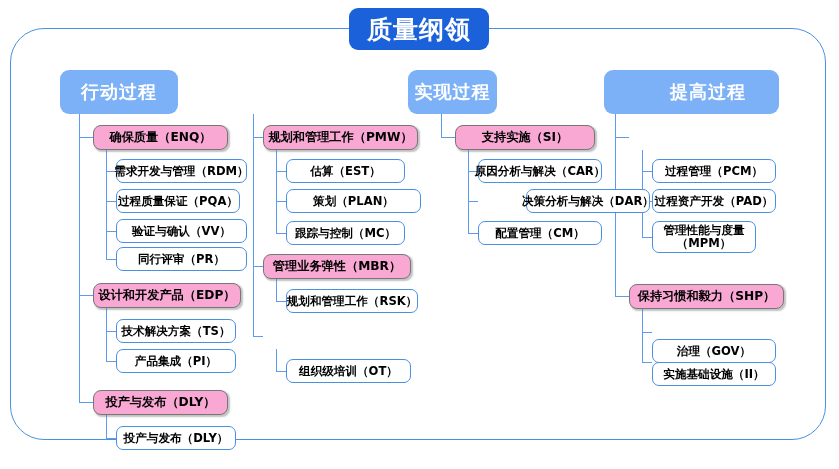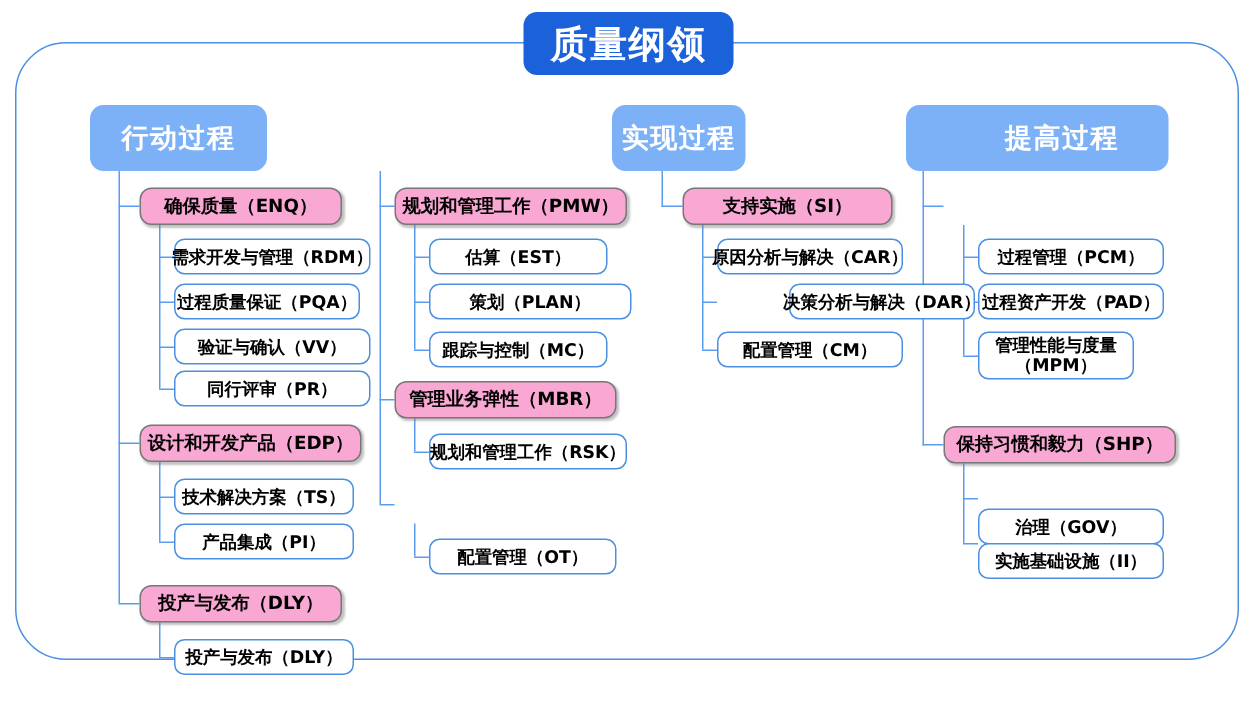--- a/index.html
+++ b/index.html
@@ -185,21 +185,21 @@
   <div class="grp" style="left:263px; top:254px; width:148px;">管理业务弹性（MBR）</div>
 
   <div class="ln v" style="left:276px; top:279px; height:22px;"></div>
   <div class="ln h" style="left:276px; top:301px; width:10px;"></div>
   <div class="leaf" style="left:286px; top:289px; width:132px;">规划和管理工作（RSK）</div>
 
   <div class="ln h" style="left:253px; top:336px; width:10px;"></div>
 
   <div class="ln v" style="left:276px; top:349px; height:22px;"></div>
   <div class="ln h" style="left:276px; top:371px; width:10px;"></div>
-  <div class="leaf" style="left:286px; top:359px; width:125px;">配置管理（OT）</div>
+  <div class="leaf" style="left:286px; top:359px; width:125px;">组织级培训（OT）</div>
 
   <div class="col-header" style="left:408px; top:70px; width:89px;">实现过程</div>
 
   <div class="ln v" style="left:441px; top:114px; height:24px;"></div>
   <div class="ln h" style="left:441px; top:137px; width:14px;"></div>
   <div class="grp" style="left:455px; top:125px; width:140px;">支持实施（SI）</div>
 
   <div class="ln v" style="left:468px; top:150px; height:83px;"></div>
 
   <div class="ln h" style="left:468px; top:171px; width:10px;"></div>

